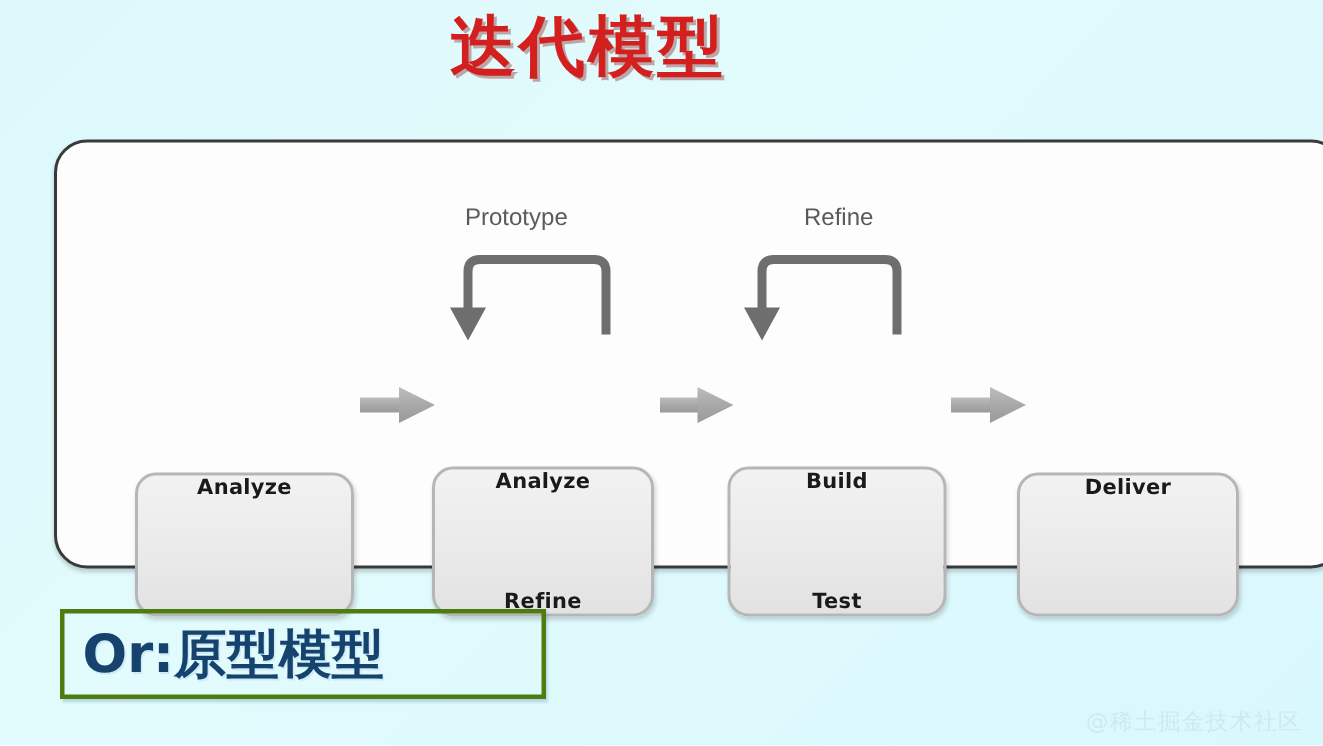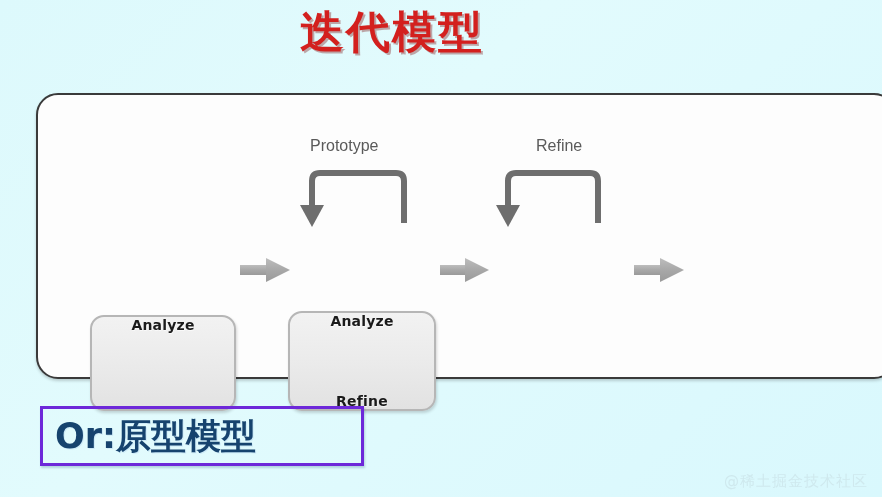--- a/index.html
+++ b/index.html
@@ -98,21 +98,21 @@
     white-space: nowrap;
   }
 
   
   .note-box {
     position: absolute;
     left: 40px;
     top: 406px;
     width: 324px;
     height: 60px;
-    border: 3px solid #6d28d9;
+    border: 3px solid #4d7c0f;
     box-sizing: border-box;
     box-shadow: 1px 2px 2px rgba(40,90,130,0.25);
     display: flex;
     align-items: center;
     background: transparent;
   }
   .note-text {
     padding-left: 12px;
     font-family: "DejaVu Sans", "Liberation Sans", sans-serif;
     font-size: 35px;
@@ -183,21 +183,28 @@
 
   <div class="flow-box box-analyze">
     <span class="line1">Analyze</span>
   </div>
 
   <div class="flow-box box-analyze-design">
     <span class="line1">Analyze</span>
     <span class="line2">Refine</span>
   </div>
 
-
+  <div class="flow-box box-build-test">
+    <span class="line1">Build</span>
+    <span class="line2">Test</span>
+  </div>
+
+  <div class="flow-box box-deliver">
+    <span class="line1">Deliver</span>
+  </div>
 
 </div>
 
 <div class="note-box">
   <span class="note-text">Or:原型模型</span>
 </div>
 
 <div class="watermark">@稀土掘金技术社区</div>
 
 </body></html>

